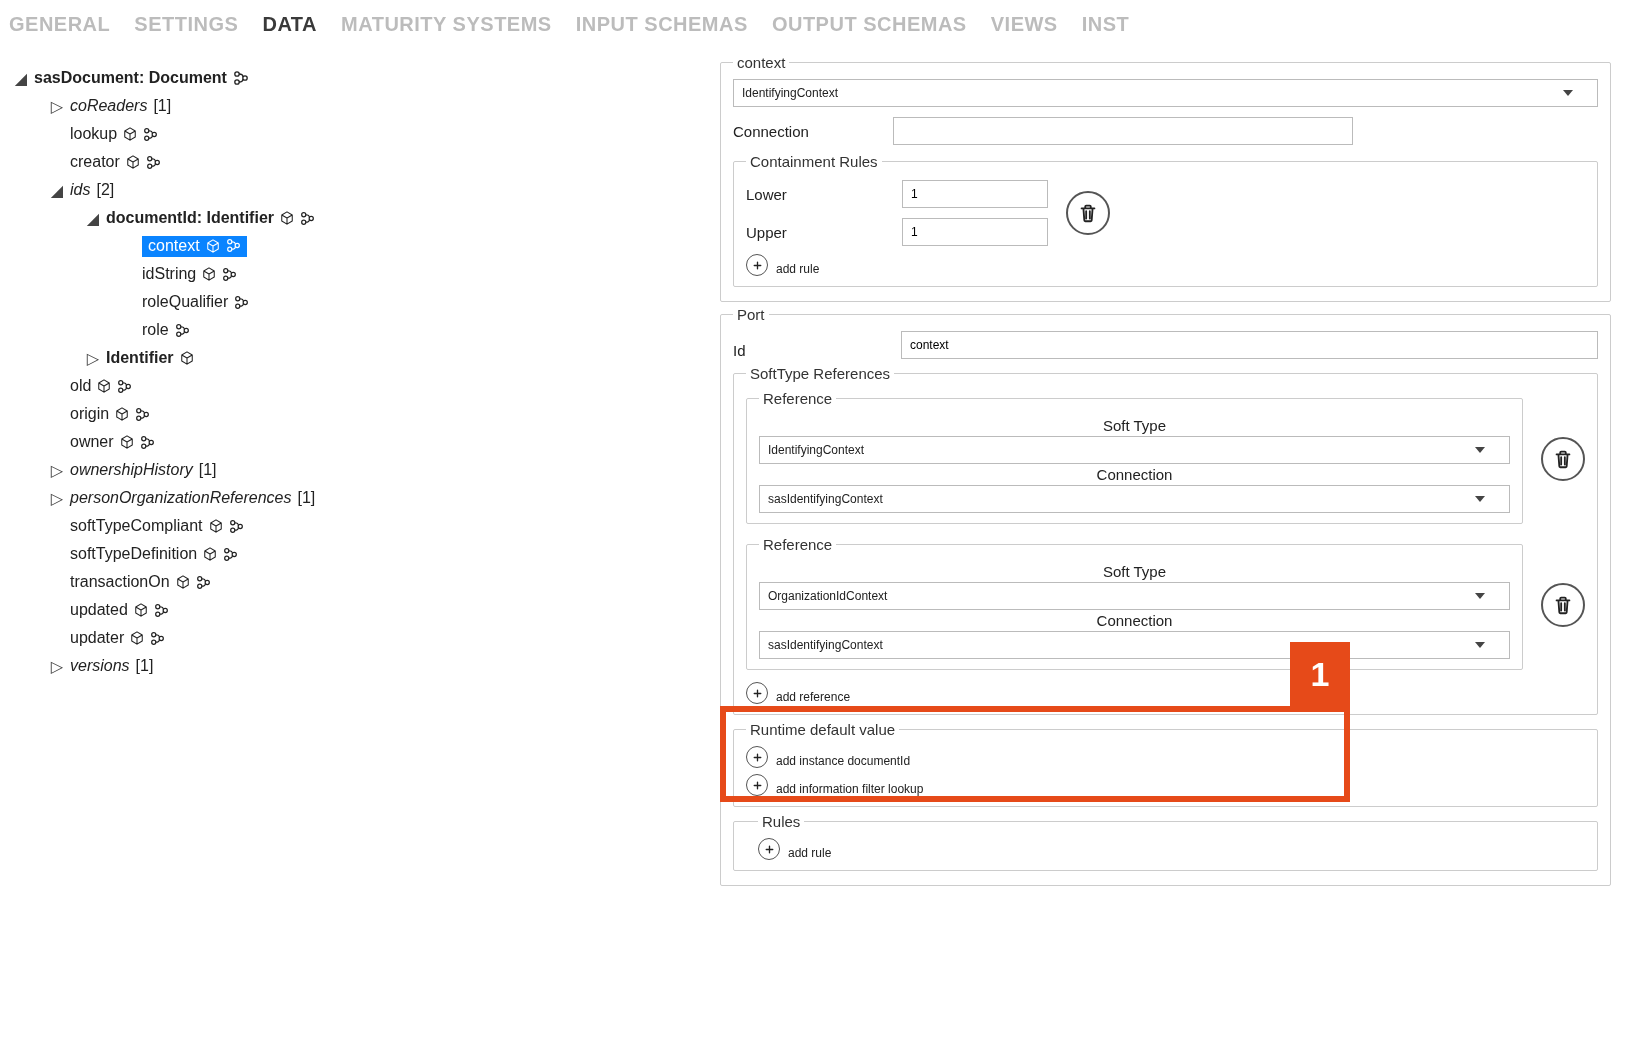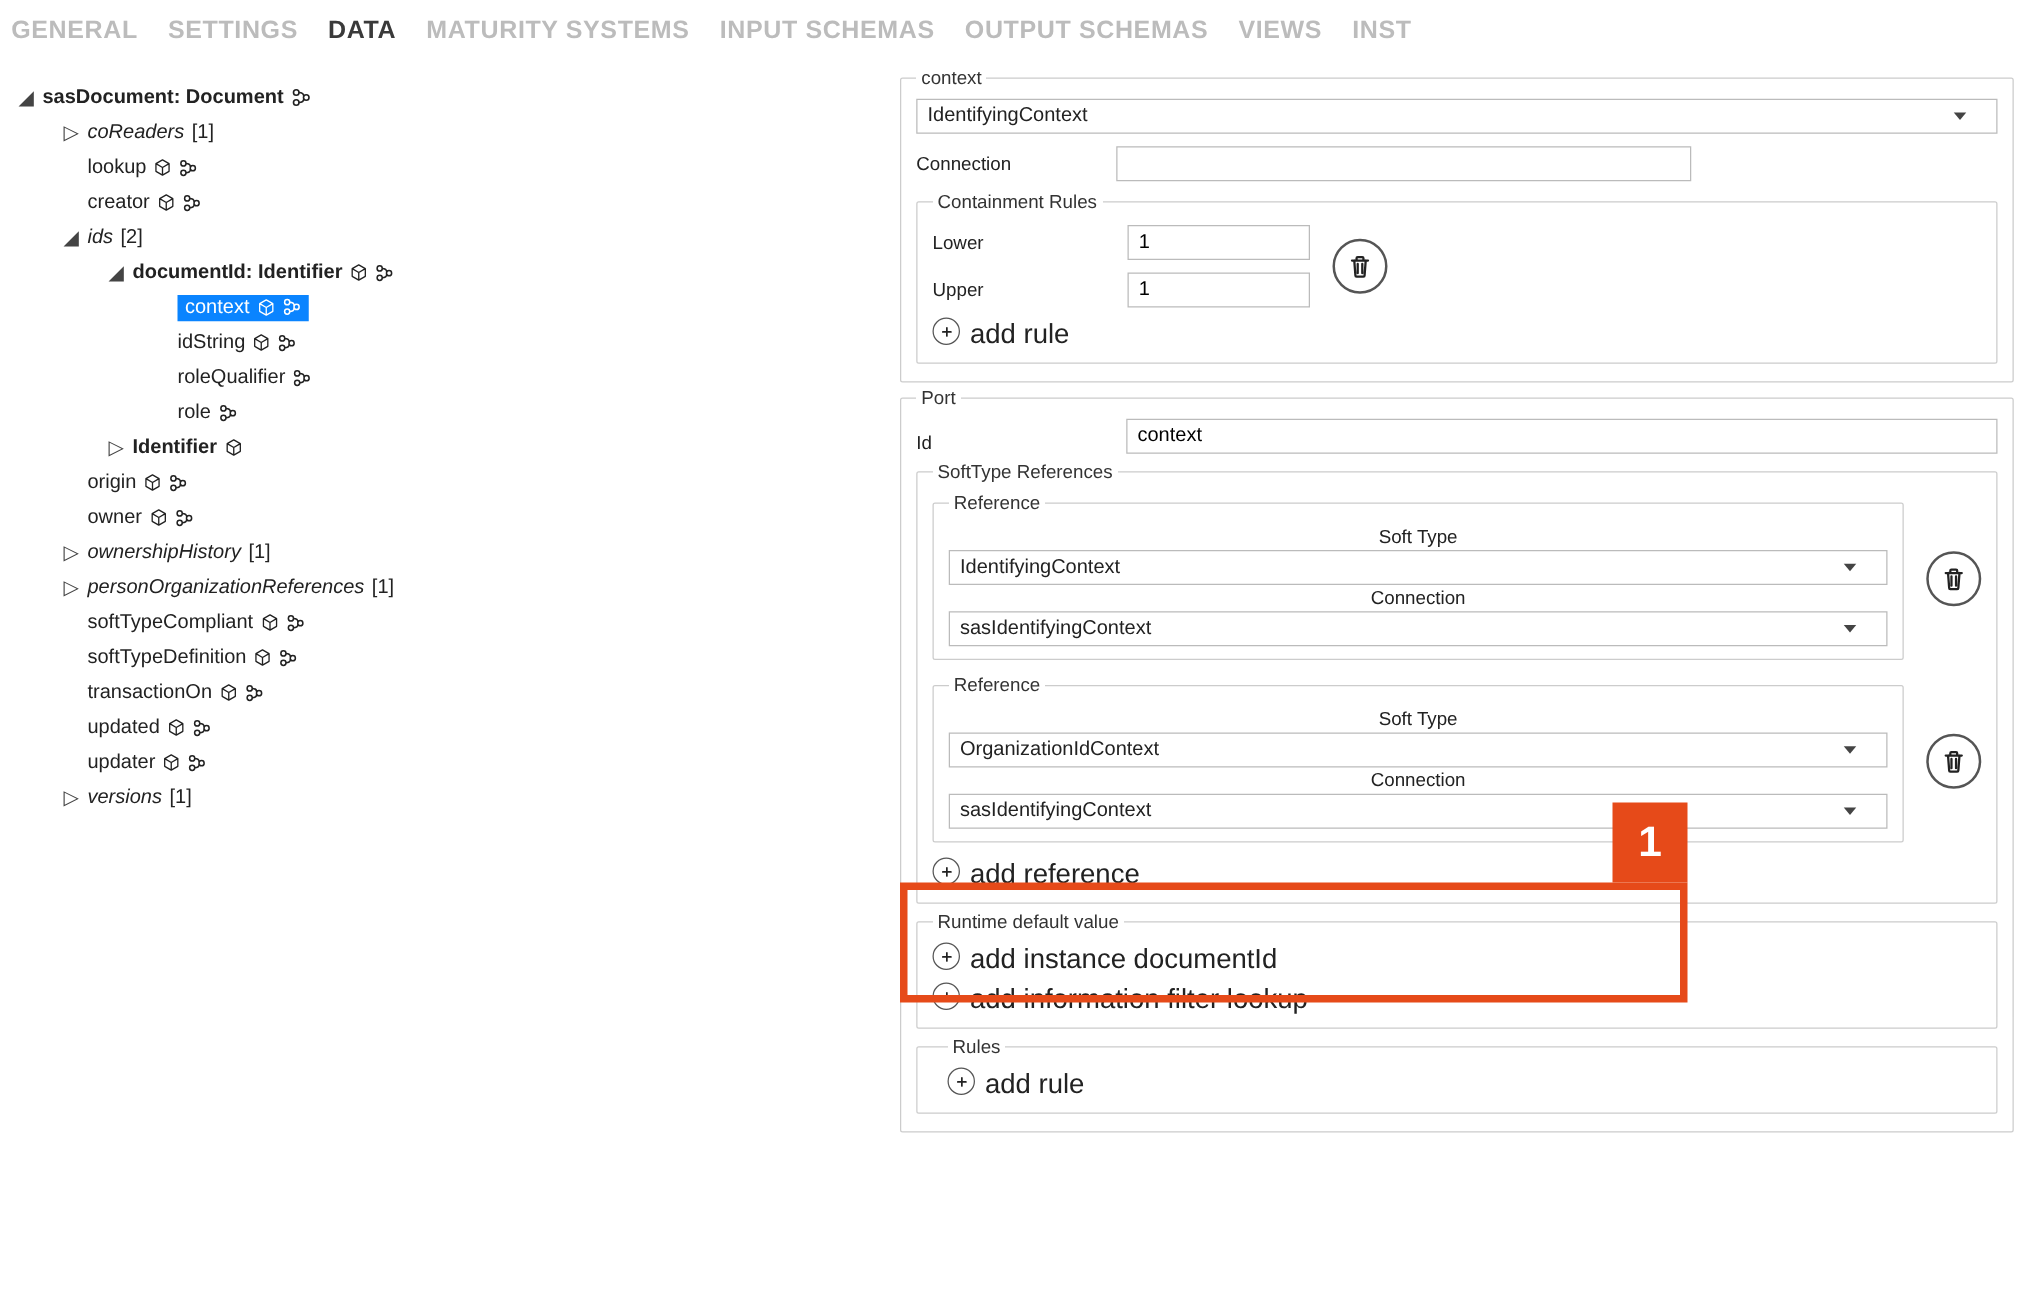--- a/index.html
+++ b/index.html
@@ -95,21 +95,21 @@
     margin: 2px 0;
   }
   .field-row > label {
     width: 160px;
     font-size: 15px;
   }
   .text-input, .select-input {
     border: 1px solid #bbb;
     height: 28px;
     padding: 2px 8px;
-    font-size: 16px;
+    font-size: 12px;
     background: #fff;
   }
   .text-input { width: 460px; }
   .text-input.small { width: 146px; }
   .text-input.wide { width: 460px; }
 
   .select-input {
     width: 100%;
     padding-right: 24px;
     position: relative;
@@ -137,23 +137,23 @@
     margin-left: 18px;
   }
   .circle-btn.small {
     width: 22px; height: 22px;
     border-width: 1.6px;
     margin-left: 0;
     margin-right: 8px;
   }
   .add-link {
     display: flex;
-    align-items: flex-start;
+    align-items: flex-end;
     margin: 6px 0 0 0;
-    font-size: 22px;
+    font-size: 12px;
     cursor: pointer;
   }
 
   .ref-block {
     display: flex;
     align-items: center;
     margin-bottom: 8px;
   }
   .ref-fields { flex: 1; }
   .center-label { text-align: center; font-size: 15px; margin-bottom: 2px; margin-top: 2px;}
@@ -355,20 +355,35 @@
       <span class="icon cube">
           <svg width="14" height="14">
             <use href="#i-cube"></use>
           </svg>
         </span>
     </div>
 
     <div class="tree-row">
       <span class="pad" style="width:36px"></span>
         <span class="tw hidden">▷</span>
+      <span>old</span>
+      <span class="icon cube">
+          <svg width="14" height="14">
+            <use href="#i-cube"></use>
+          </svg>
+        </span>
+      <span class="icon branch">
+          <svg width="15" height="15">
+            <use href="#i-branch"></use>
+          </svg>
+        </span>
+    </div>
+    <div class="tree-row">
+      <span class="pad" style="width:36px"></span>
+        <span class="tw hidden">▷</span>
       <span>origin</span>
       <span class="icon cube">
           <svg width="14" height="14">
             <use href="#i-cube"></use>
           </svg>
         </span>
       <span class="icon branch">
           <svg width="15" height="15">
             <use href="#i-branch"></use>
           </svg>

